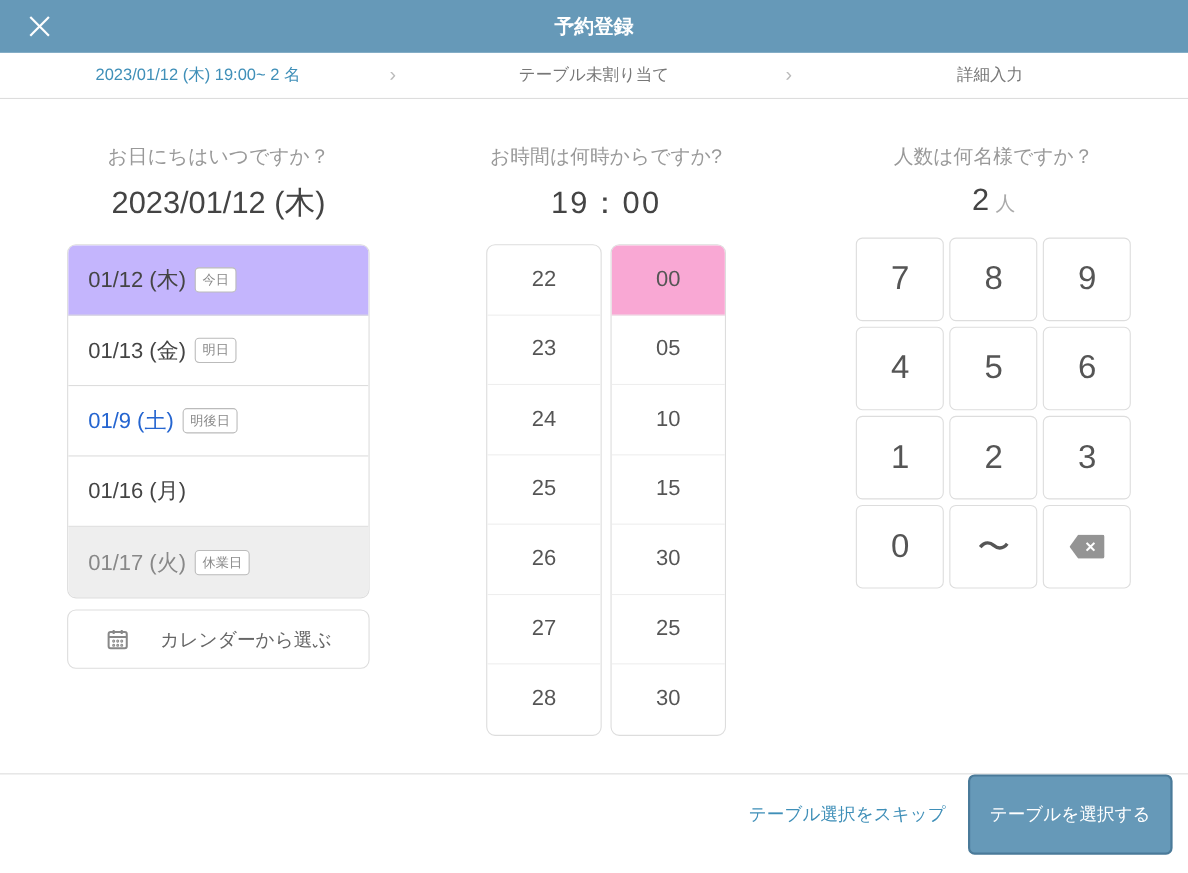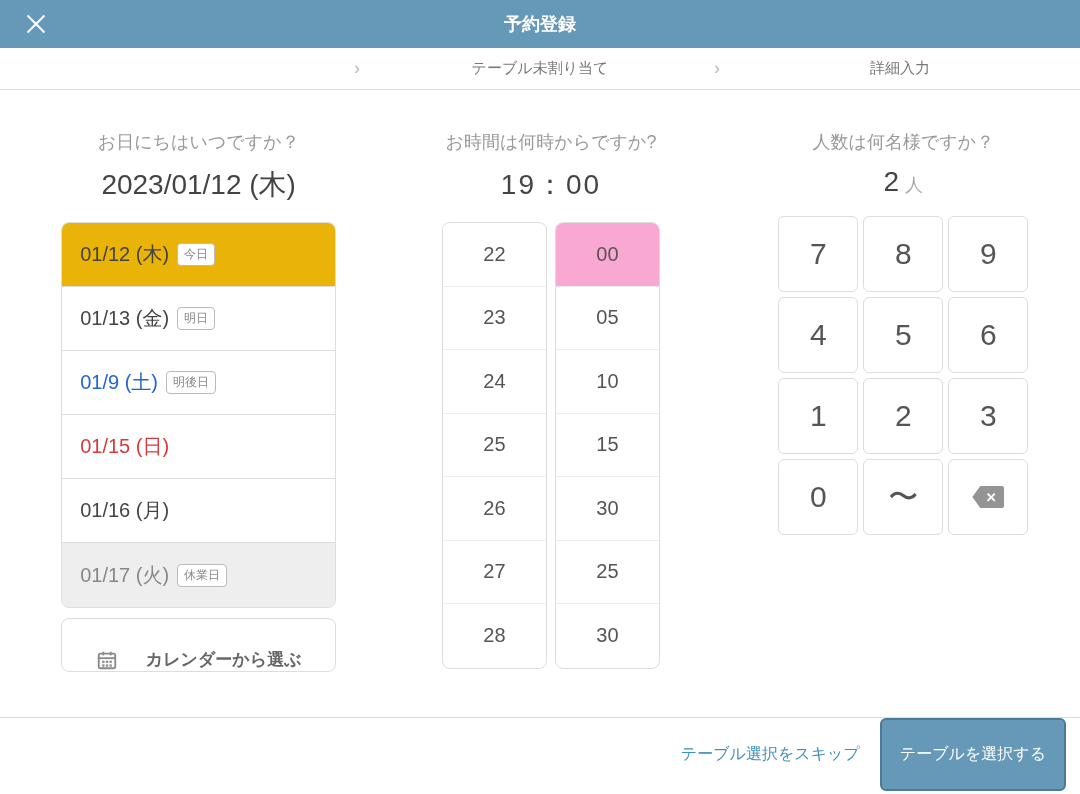--- a/index.html
+++ b/index.html
@@ -95,48 +95,47 @@
     height: 64px;
     display: flex;
     align-items: center;
     padding: 0 18px;
     font-size: 20px;
     color: #444;
     border-bottom: 1px solid #ddd;
     cursor: pointer;
   }
   .date-item:last-child { border-bottom: none; }
-  .date-item.selected { background: #eab308; }
+  .date-item.selected { background: #c4b5fd; }
   .date-item.closed { background: #eee; color: #888; }
   .date-item.saturday { color: #2565D0; }
   .date-item.sunday { color: #D43B3B; }
   .date-badge {
     font-size: 12px;
     border: 1px solid #bbb;
     border-radius: 4px;
     padding: 2px 6px;
     margin-left: 8px;
     color: #888;
     background: #fff;
   }
   .calendar-btn {
     margin-top: 10px;
     width: 275px;
     height: 54px;
     border: 1px solid #ddd;
     border-radius: 8px;
     display: flex;
-    align-items: flex-end;
+    align-items: center;
     justify-content: center;
     gap: 28px;
     color: #666;
     font-size: 17px;
     cursor: pointer;
     background: #fff;
-    font-weight: bold;
   }
   .cal-icon {
     width: 22px;
     height: 22px;
   }
   
   
   .time-pickers {
     display: flex;
     gap: 8px;
@@ -192,21 +191,21 @@
     padding-left: 6px;
   }
   .backspace-x {
     color: #fff;
     font-size: 13px;
     font-weight: bold;
   }
   
   .footer {
     position: absolute;
-    bottom: 3px;
+    bottom: 17px;
     left: 0;
     right: 0;
     height: 74px;
     border-top: 1px solid #ddd;
     display: flex;
     align-items: center;
     justify-content: flex-end;
     padding: 0 14px;
     gap: 20px;
   }
@@ -228,20 +227,21 @@
 </head>
 <body>
 
 <div class="header">
   <div class="close-icon"></div>
   <div class="header-title">予約登録</div>
 </div>
 
 <div class="breadcrumb">
   <div class="crumb active">
+    <span>2023/01/12 (木) 19:00~ 2 名</span>
     <span class="chevron">›</span>
   </div>
   <div class="crumb">
     <span>テーブル未割り当て</span>
     <span class="chevron">›</span>
   </div>
   <div class="crumb">
     <span>詳細入力</span>
   </div>
 </div>
@@ -256,23 +256,20 @@
           <span>01/12 (木)</span>
           <span class="date-badge">今日</span>
         </div>
         <div class="date-item ">
           <span>01/13 (金)</span>
           <span class="date-badge">明日</span>
         </div>
         <div class="date-item saturday">
           <span>01/9 (土)</span>
           <span class="date-badge">明後日</span>
-        </div>
-        <div class="date-item sunday">
-          <span>01/15 (日)</span>
         </div>
         <div class="date-item ">
           <span>01/16 (月)</span>
         </div>
         <div class="date-item closed">
           <span>01/17 (火)</span>
           <span class="date-badge">休業日</span>
         </div>
       </div>
     <div class="calendar-btn">

